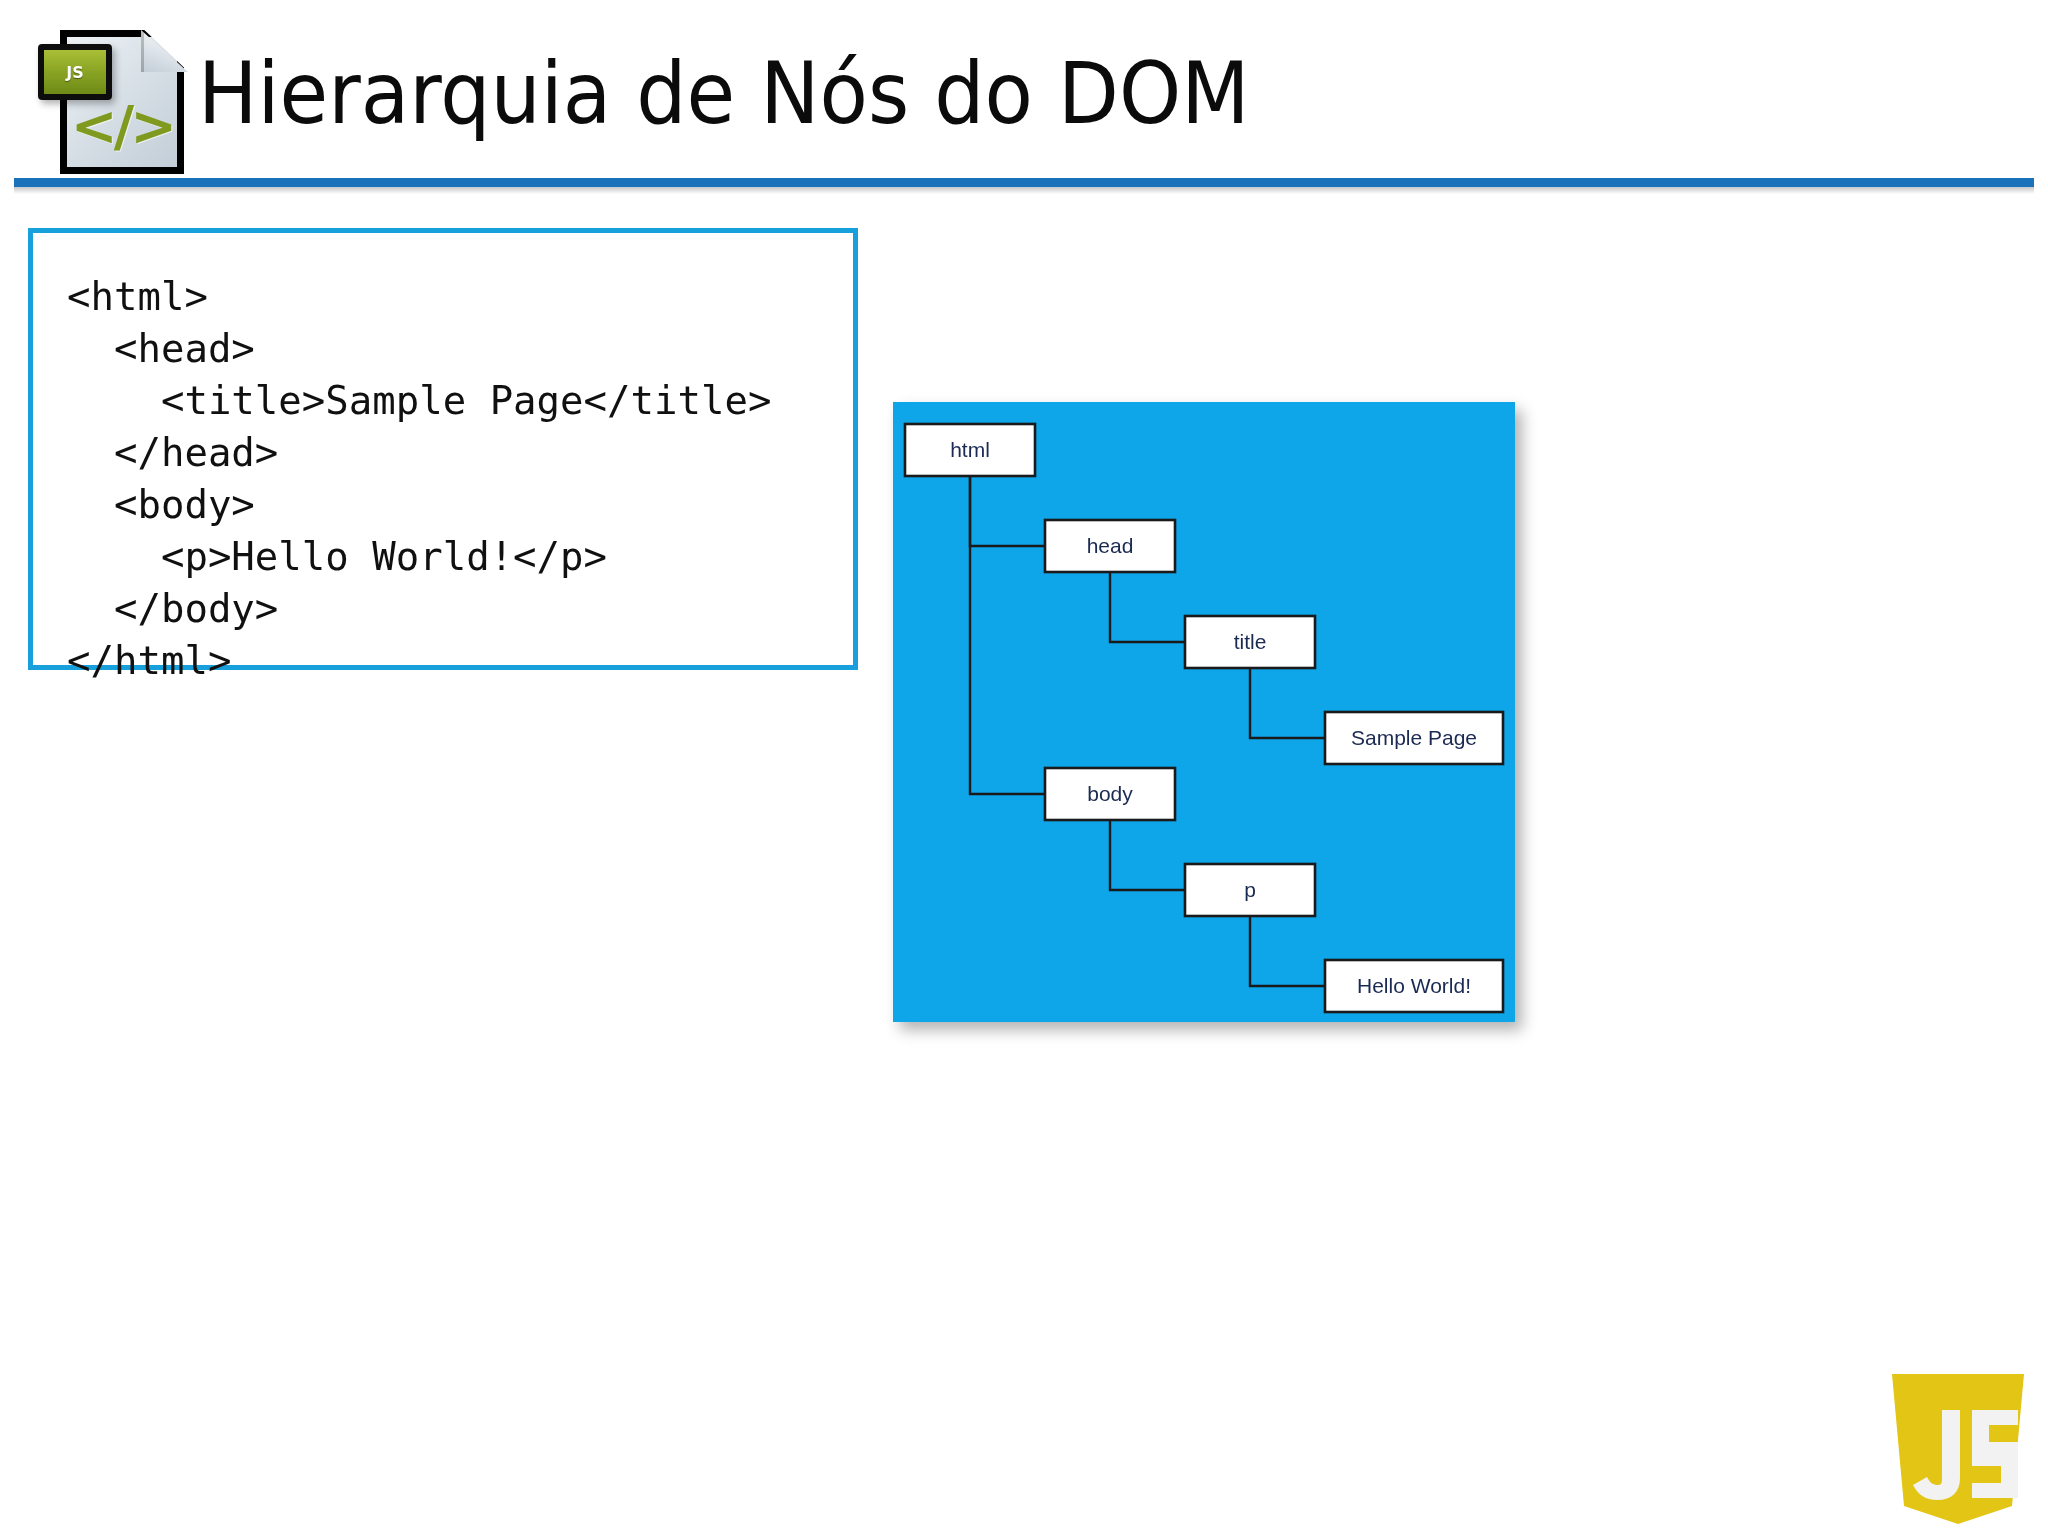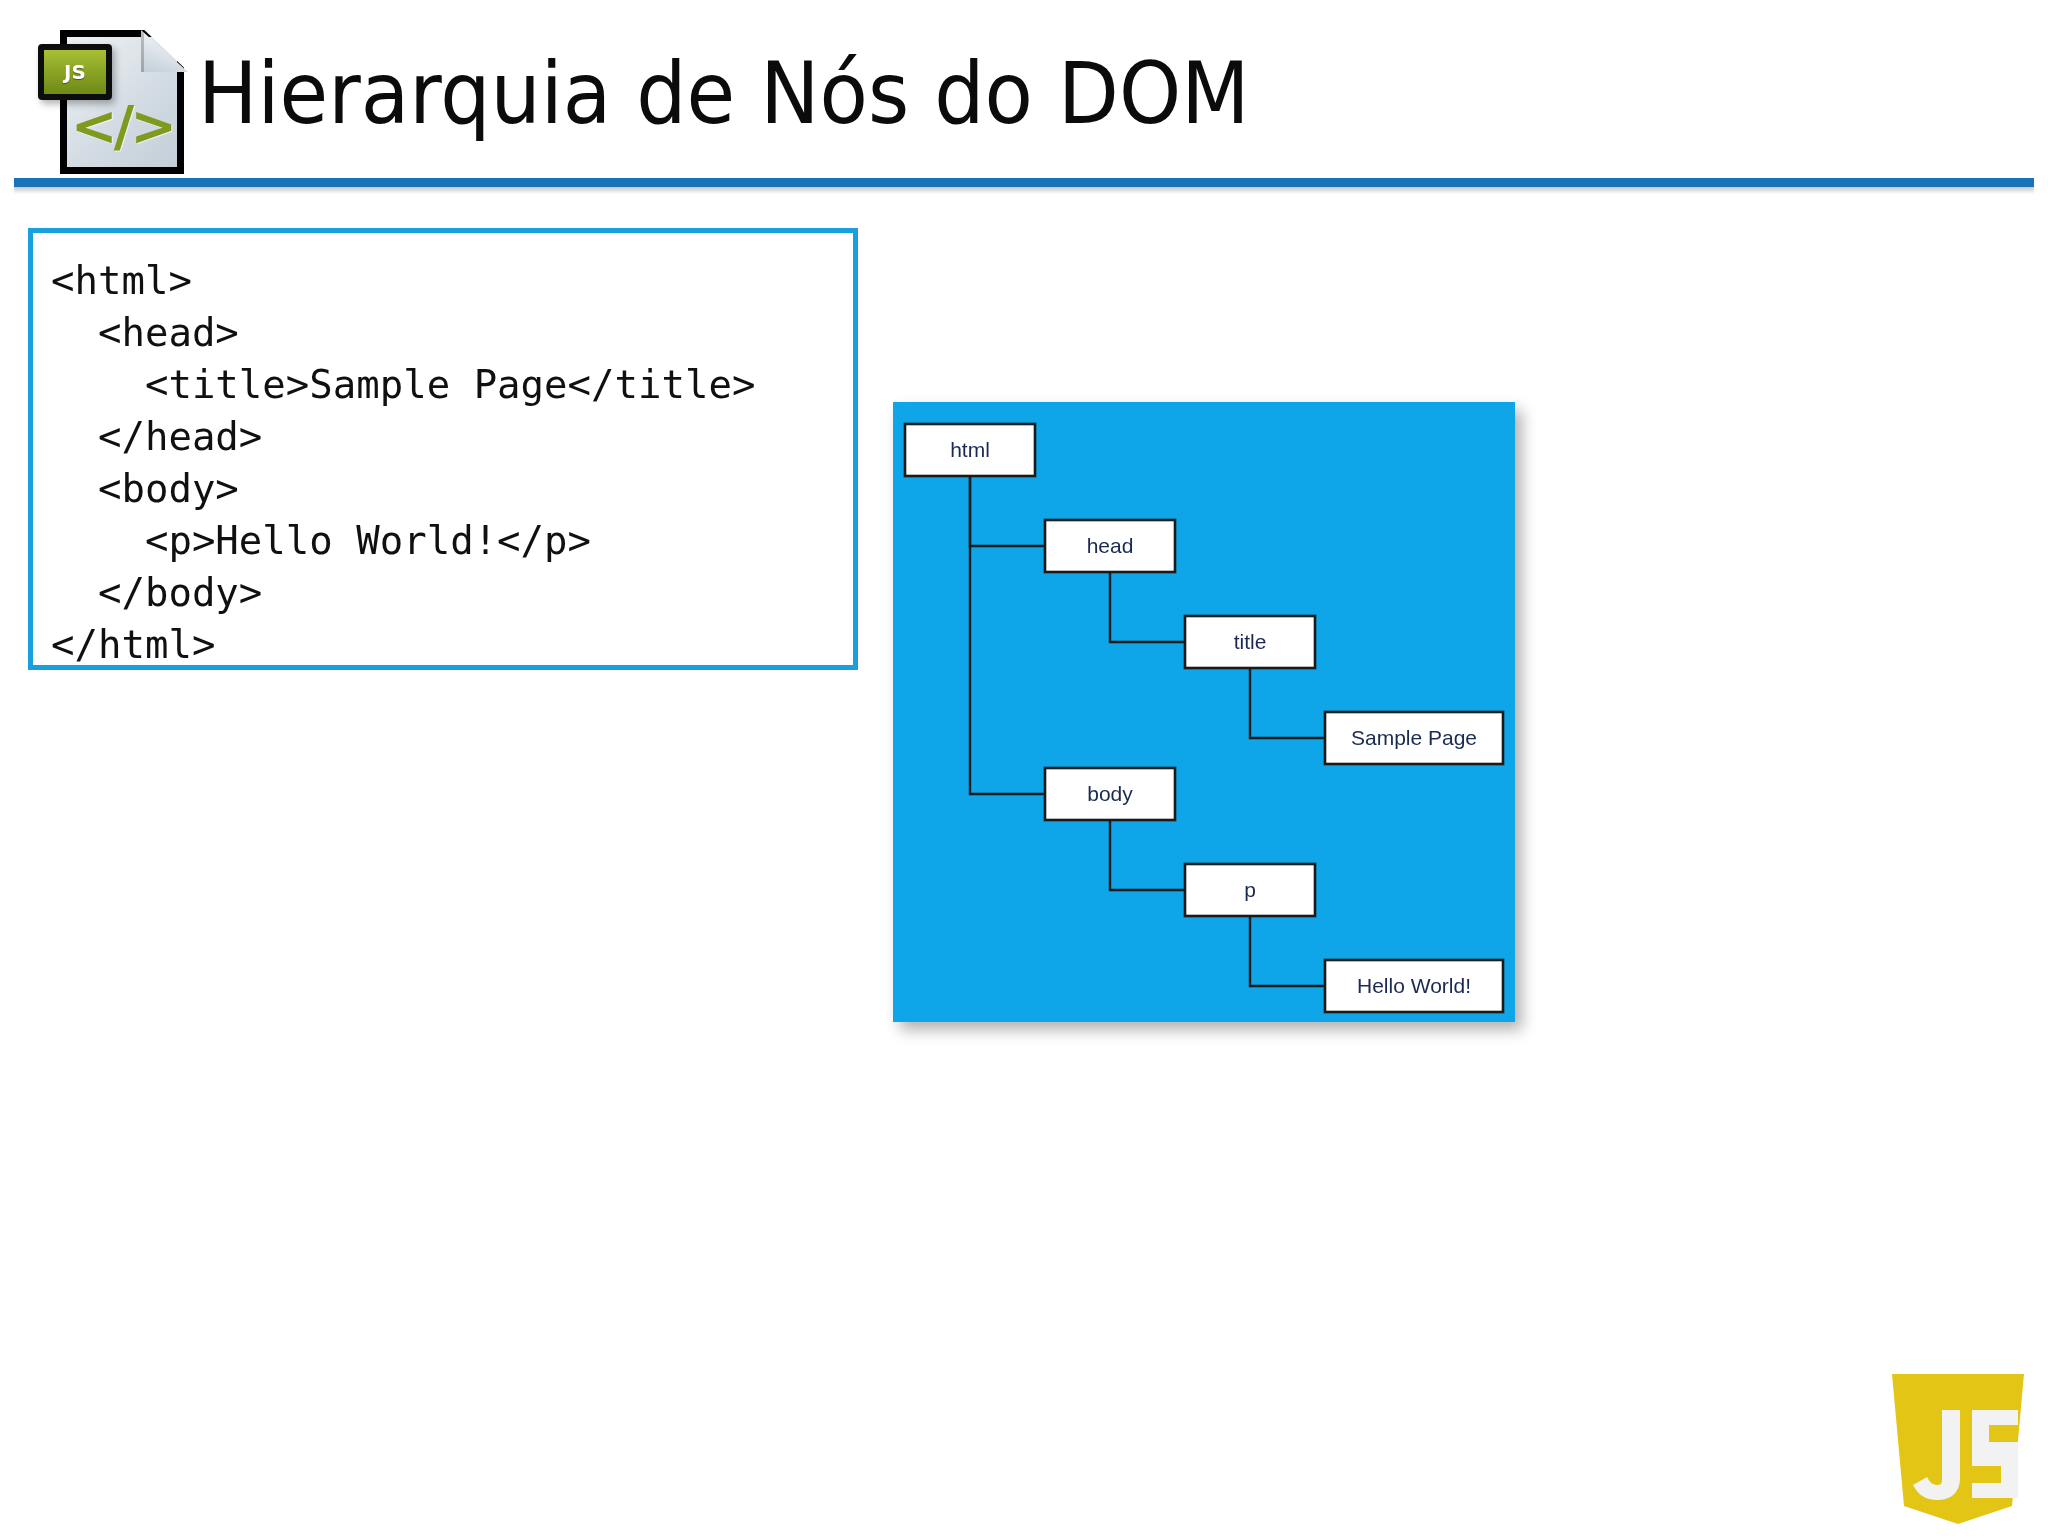--- a/index.html
+++ b/index.html
@@ -70,21 +70,21 @@
     background: linear-gradient(180deg,#a9bf36 0%, #8aa524 48%, #6f8a16 100%);
     border: 6px solid #0d0d0d;
     border-radius: 4px;
     box-sizing: border-box;
     display: flex;
     align-items: center;
     justify-content: center;
     color: #ffffff;
     font-family: "DejaVu Sans", sans-serif;
     font-weight: bold;
-    font-size: 20px;
+    font-size: 16px;
     letter-spacing: 0px;
     text-shadow: 0 1px 1px rgba(0,0,0,.45);
     box-shadow: 3px 4px 7px rgba(0,0,0,.3);
   }
 
   #page-title {
     position: absolute;
     left: 198px;
     top: 38px;
     font-family: "DejaVu Sans", sans-serif;
@@ -120,21 +120,21 @@
     left: 28px;
     top: 228px;
     width: 830px;
     height: 442px;
     border: 5px solid #17a0dc;
     background: #ffffff;
     box-sizing: border-box;
     padding: 22px 18px 10px 18px;
   }
   #code-listing {
-    margin: 0;
+    margin: 16px;
     font-family: "DejaVu Sans Mono", "Liberation Mono", monospace;
     font-size: 39px;
     line-height: 52px;
     color: #101010;
     white-space: pre;
     letter-spacing: 0px;
   }
 
   
   #dom-tree-panel {

